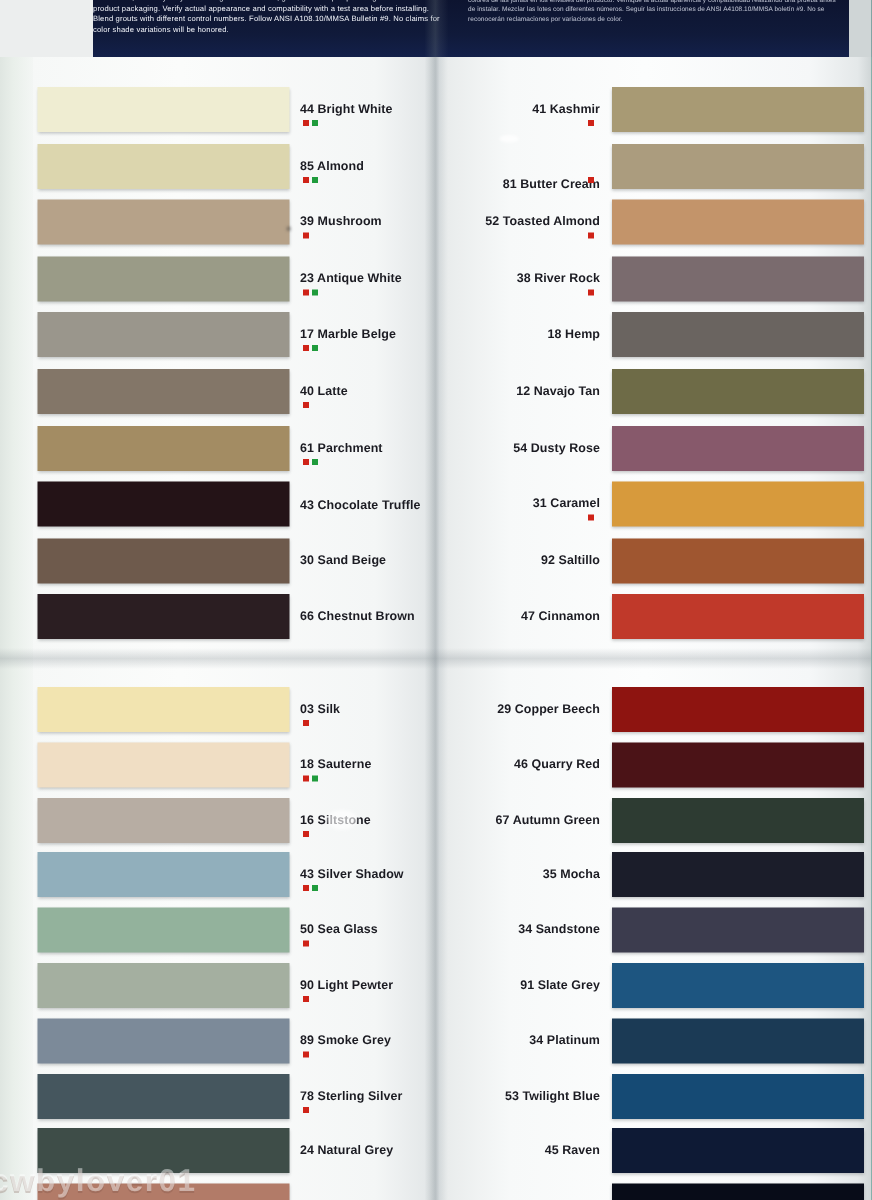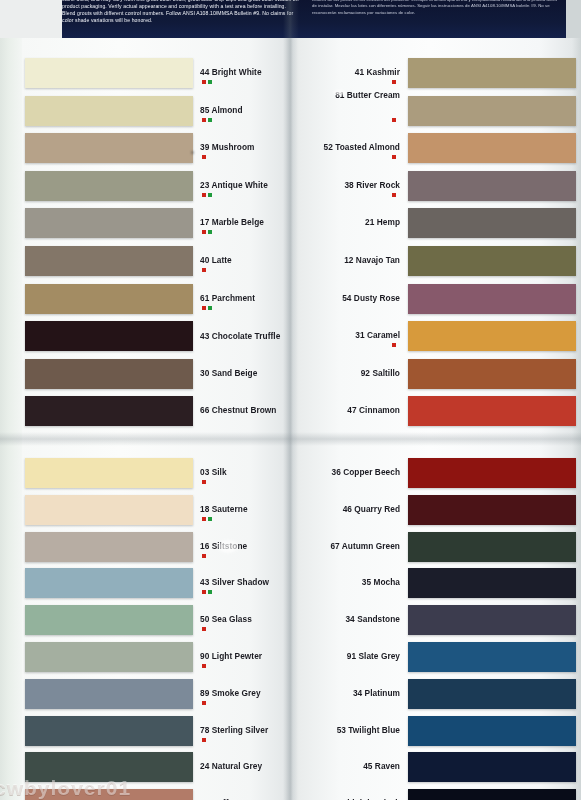--- a/index.html
+++ b/index.html
@@ -189,42 +189,42 @@
       <div class="quad rt" style="left: 0px; top: 0px; width: 581px;">
         <div class="row" style="top: 0px; width: 581px; height: 0px;">
           <div class="swatch" style="left: 408px; top: 58px; width: 168px; background: rgb(168, 154, 116);"></div>
           <div class="label" style="top: 67px; left: 0px; width: 400px;">41 Kashmir</div>
           <div class="marks" style="top: 80px; left: 0px; width: 396px;">
             <span class="mk red"></span>
           </div>
         </div>
         <div class="row" style="top: 0px; width: 581px; height: 0px;">
           <div class="swatch" style="left: 408px; top: 95.6px; width: 168px; background: rgb(171, 156, 126);"></div>
-          <div class="label" style="top: 90px; left: 0px; width: 400px;">81 Butter Cream</div>
+          <div class="label" style="top: 117px; left: 0px; width: 400px;">81 Butter Cream</div>
           <div class="marks" style="top: 117.6px; left: 0px; width: 396px;">
             <span class="mk red"></span>
           </div>
         </div>
         <div class="row" style="top: 0px; width: 581px; height: 0px;">
           <div class="swatch" style="left: 408px; top: 133.2px; width: 168px; background: rgb(195, 148, 106);"></div>
           <div class="label" style="top: 142.2px; left: 0px; width: 400px;">52 Toasted Almond</div>
           <div class="marks" style="top: 155.2px; left: 0px; width: 396px;">
             <span class="mk red"></span>
           </div>
         </div>
         <div class="row" style="top: 0px; width: 581px; height: 0px;">
           <div class="swatch" style="left: 408px; top: 170.8px; width: 168px; background: rgb(122, 107, 110);"></div>
           <div class="label" style="top: 179.8px; left: 0px; width: 400px;">38 River Rock</div>
           <div class="marks" style="top: 192.8px; left: 0px; width: 396px;">
             <span class="mk red"></span>
           </div>
         </div>
         <div class="row" style="top: 0px; width: 581px; height: 0px;">
           <div class="swatch" style="left: 408px; top: 208.4px; width: 168px; background: rgb(106, 100, 96);"></div>
-          <div class="label" style="top: 217.4px; left: 0px; width: 400px;">21 Hemp</div>
+          <div class="label" style="top: 217.4px; left: 0px; width: 400px;">18 Hemp</div>
         </div>
         <div class="row" style="top: 0px; width: 581px; height: 0px;">
           <div class="swatch" style="left: 408px; top: 246px; width: 168px; background: rgb(110, 107, 71);"></div>
           <div class="label" style="top: 255px; left: 0px; width: 400px;">12 Navajo Tan</div>
         </div>
         <div class="row" style="top: 0px; width: 581px; height: 0px;">
           <div class="swatch" style="left: 408px; top: 283.6px; width: 168px; background: rgb(135, 89, 107);"></div>
           <div class="label" style="top: 292.6px; left: 0px; width: 400px;">54 Dusty Rose</div>
         </div>
         <div class="row" style="top: 0px; width: 581px; height: 0px;">
@@ -307,21 +307,21 @@
           <div class="label" style="top: 761.4px; left: 200px;">24 Natural Grey</div>
         </div>
         <div class="row" style="top: 0px; width: 581px; height: 0px;">
           <div class="swatch" style="left: 25px; top: 789.2px; width: 168px; background: rgb(178, 123, 104);"></div>
           <div class="label" style="top: 798.2px; left: 200px;">51 Buff</div>
         </div>
       </div>
       <div class="quad rt" style="left: 0px; top: 0px; width: 581px;">
         <div class="row" style="top: 0px; width: 581px; height: 0px;">
           <div class="swatch" style="left: 408px; top: 458px; width: 168px; background: rgb(142, 20, 16);"></div>
-          <div class="label" style="top: 467px; left: 0px; width: 400px;">36 Copper Beech</div>
+          <div class="label" style="top: 467px; left: 0px; width: 400px;">29 Copper Beech</div>
         </div>
         <div class="row" style="top: 0px; width: 581px; height: 0px;">
           <div class="swatch" style="left: 408px; top: 494.8px; width: 168px; background: rgb(75, 19, 23);"></div>
           <div class="label" style="top: 503.8px; left: 0px; width: 400px;">46 Quarry Red</div>
         </div>
         <div class="row" style="top: 0px; width: 581px; height: 0px;">
           <div class="swatch" style="left: 408px; top: 531.6px; width: 168px; background: rgb(45, 59, 50);"></div>
           <div class="label" style="top: 540.6px; left: 0px; width: 400px;">67 Autumn Green</div>
         </div>
         <div class="row" style="top: 0px; width: 581px; height: 0px;">

